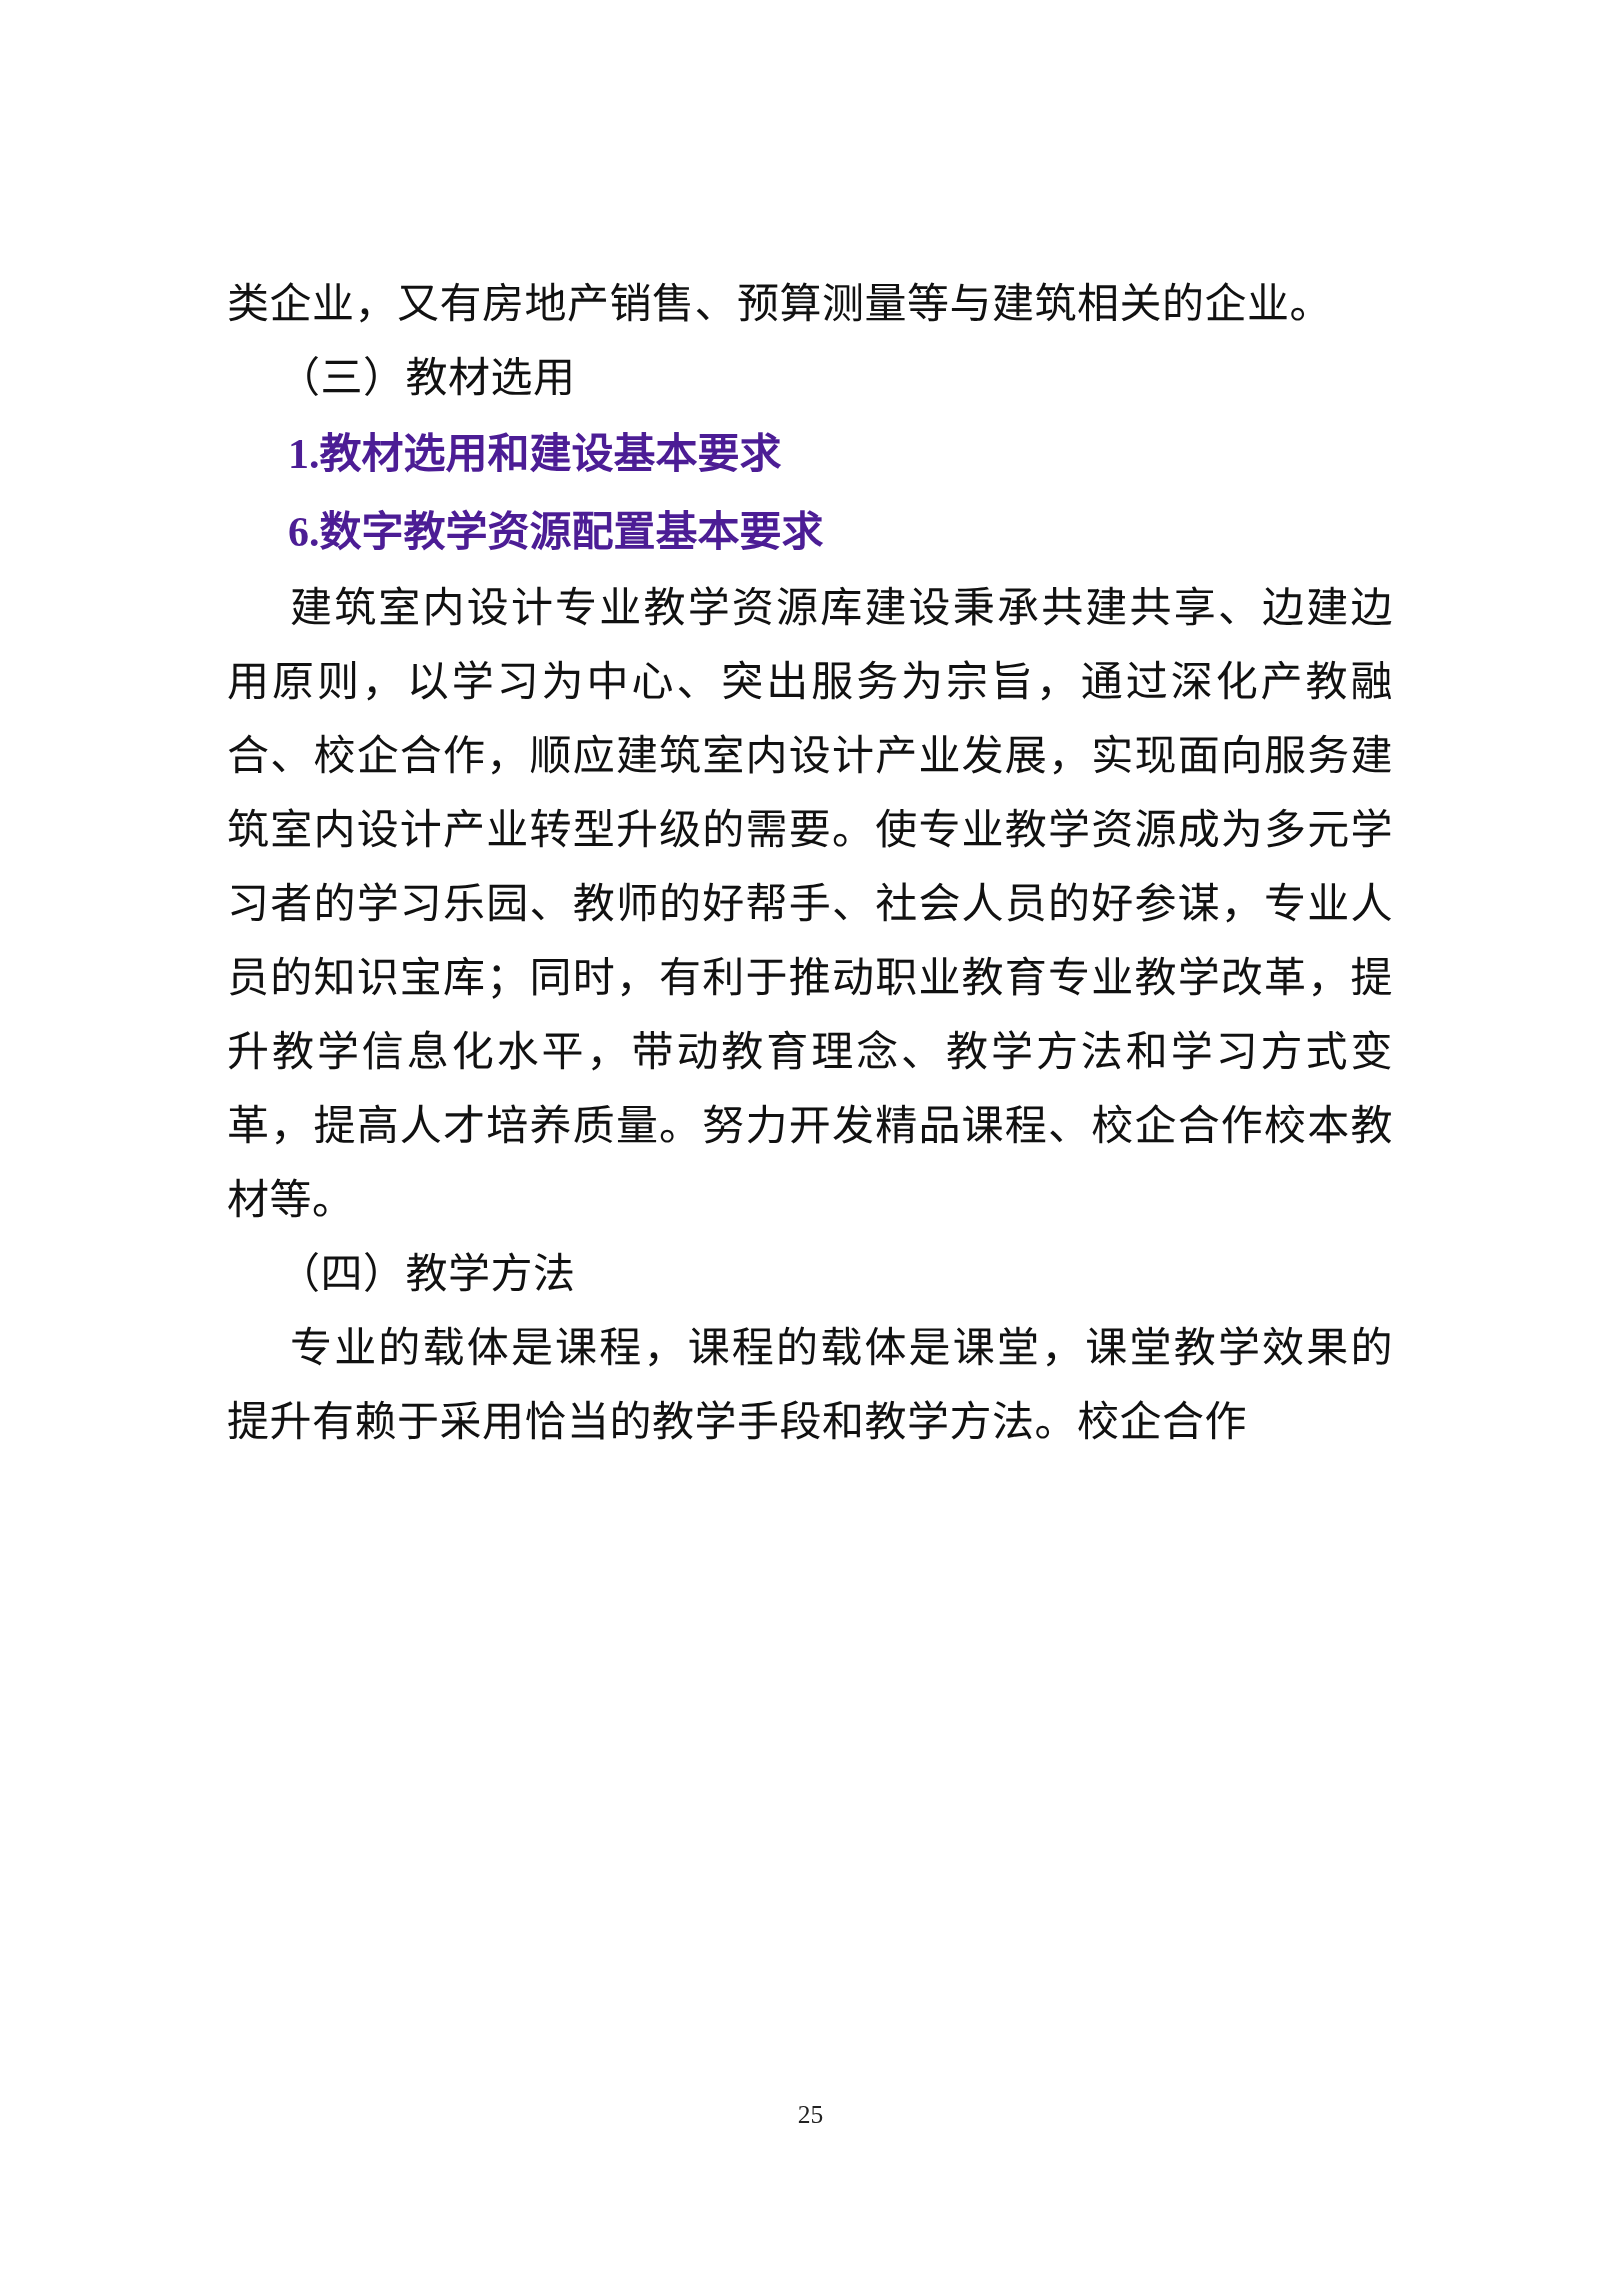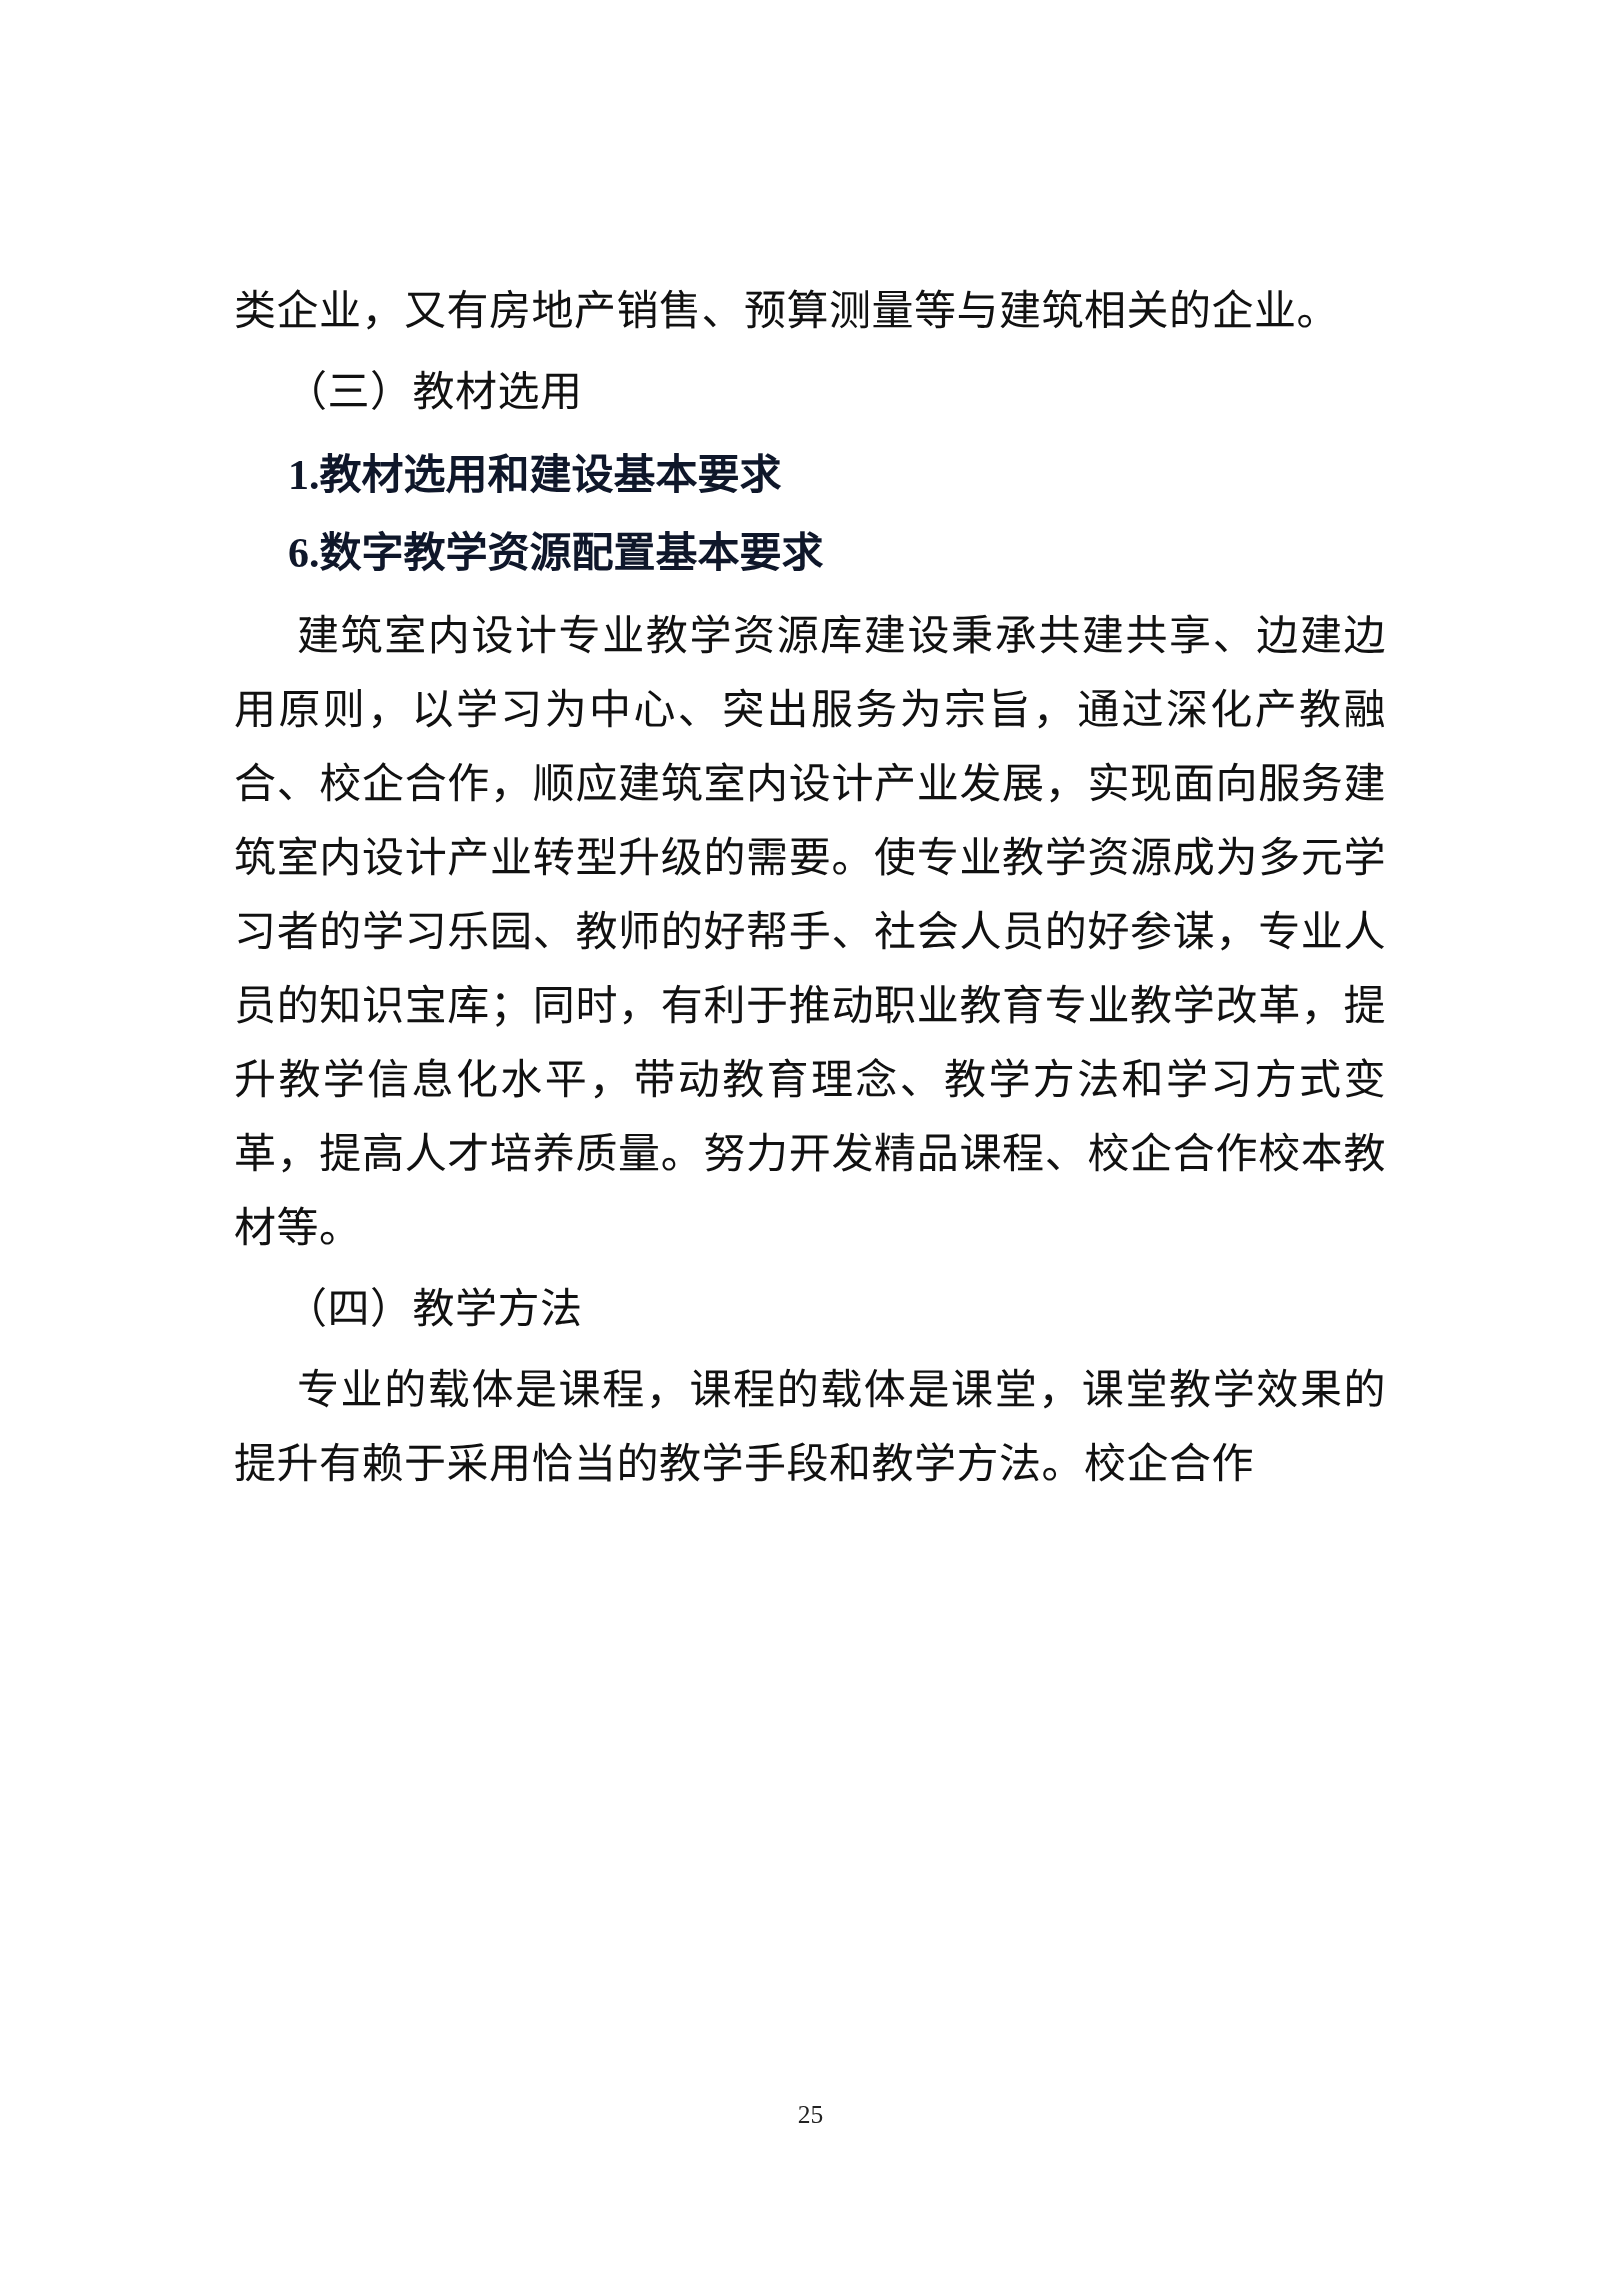--- a/index.html
+++ b/index.html
@@ -23,38 +23,38 @@
     top: 267px;
     width: 1166px;
   }
   .para {
     font-family: "Liberation Serif", "DejaVu Serif", serif;
     font-size: 42px;
     line-height: 74px;
     color: #111111;
     text-align: justify;
     text-justify: inter-ideograph;
-    margin: 7px;
+    margin: 0;
     letter-spacing: 0.5px;
   }
   .indent-1 {
     text-indent: 0;
   }
   .indent-2 {
     text-indent: 51px;
   }
   .indent-3 {
     text-indent: 63px;
   }
   .heading {
     font-family: "Liberation Serif", "DejaVu Serif", serif;
     font-weight: bold;
     font-size: 42px;
     line-height: 78px;
-    color: #0f172a;
+    color: #4c1d95;
     margin: 0;
     text-indent: 61px;
   }
   .page-number {
     position: absolute;
     left: 0;
     right: 0;
     top: 2080px;
     text-align: center;
     font-family: "Liberation Serif", "DejaVu Serif", serif;

